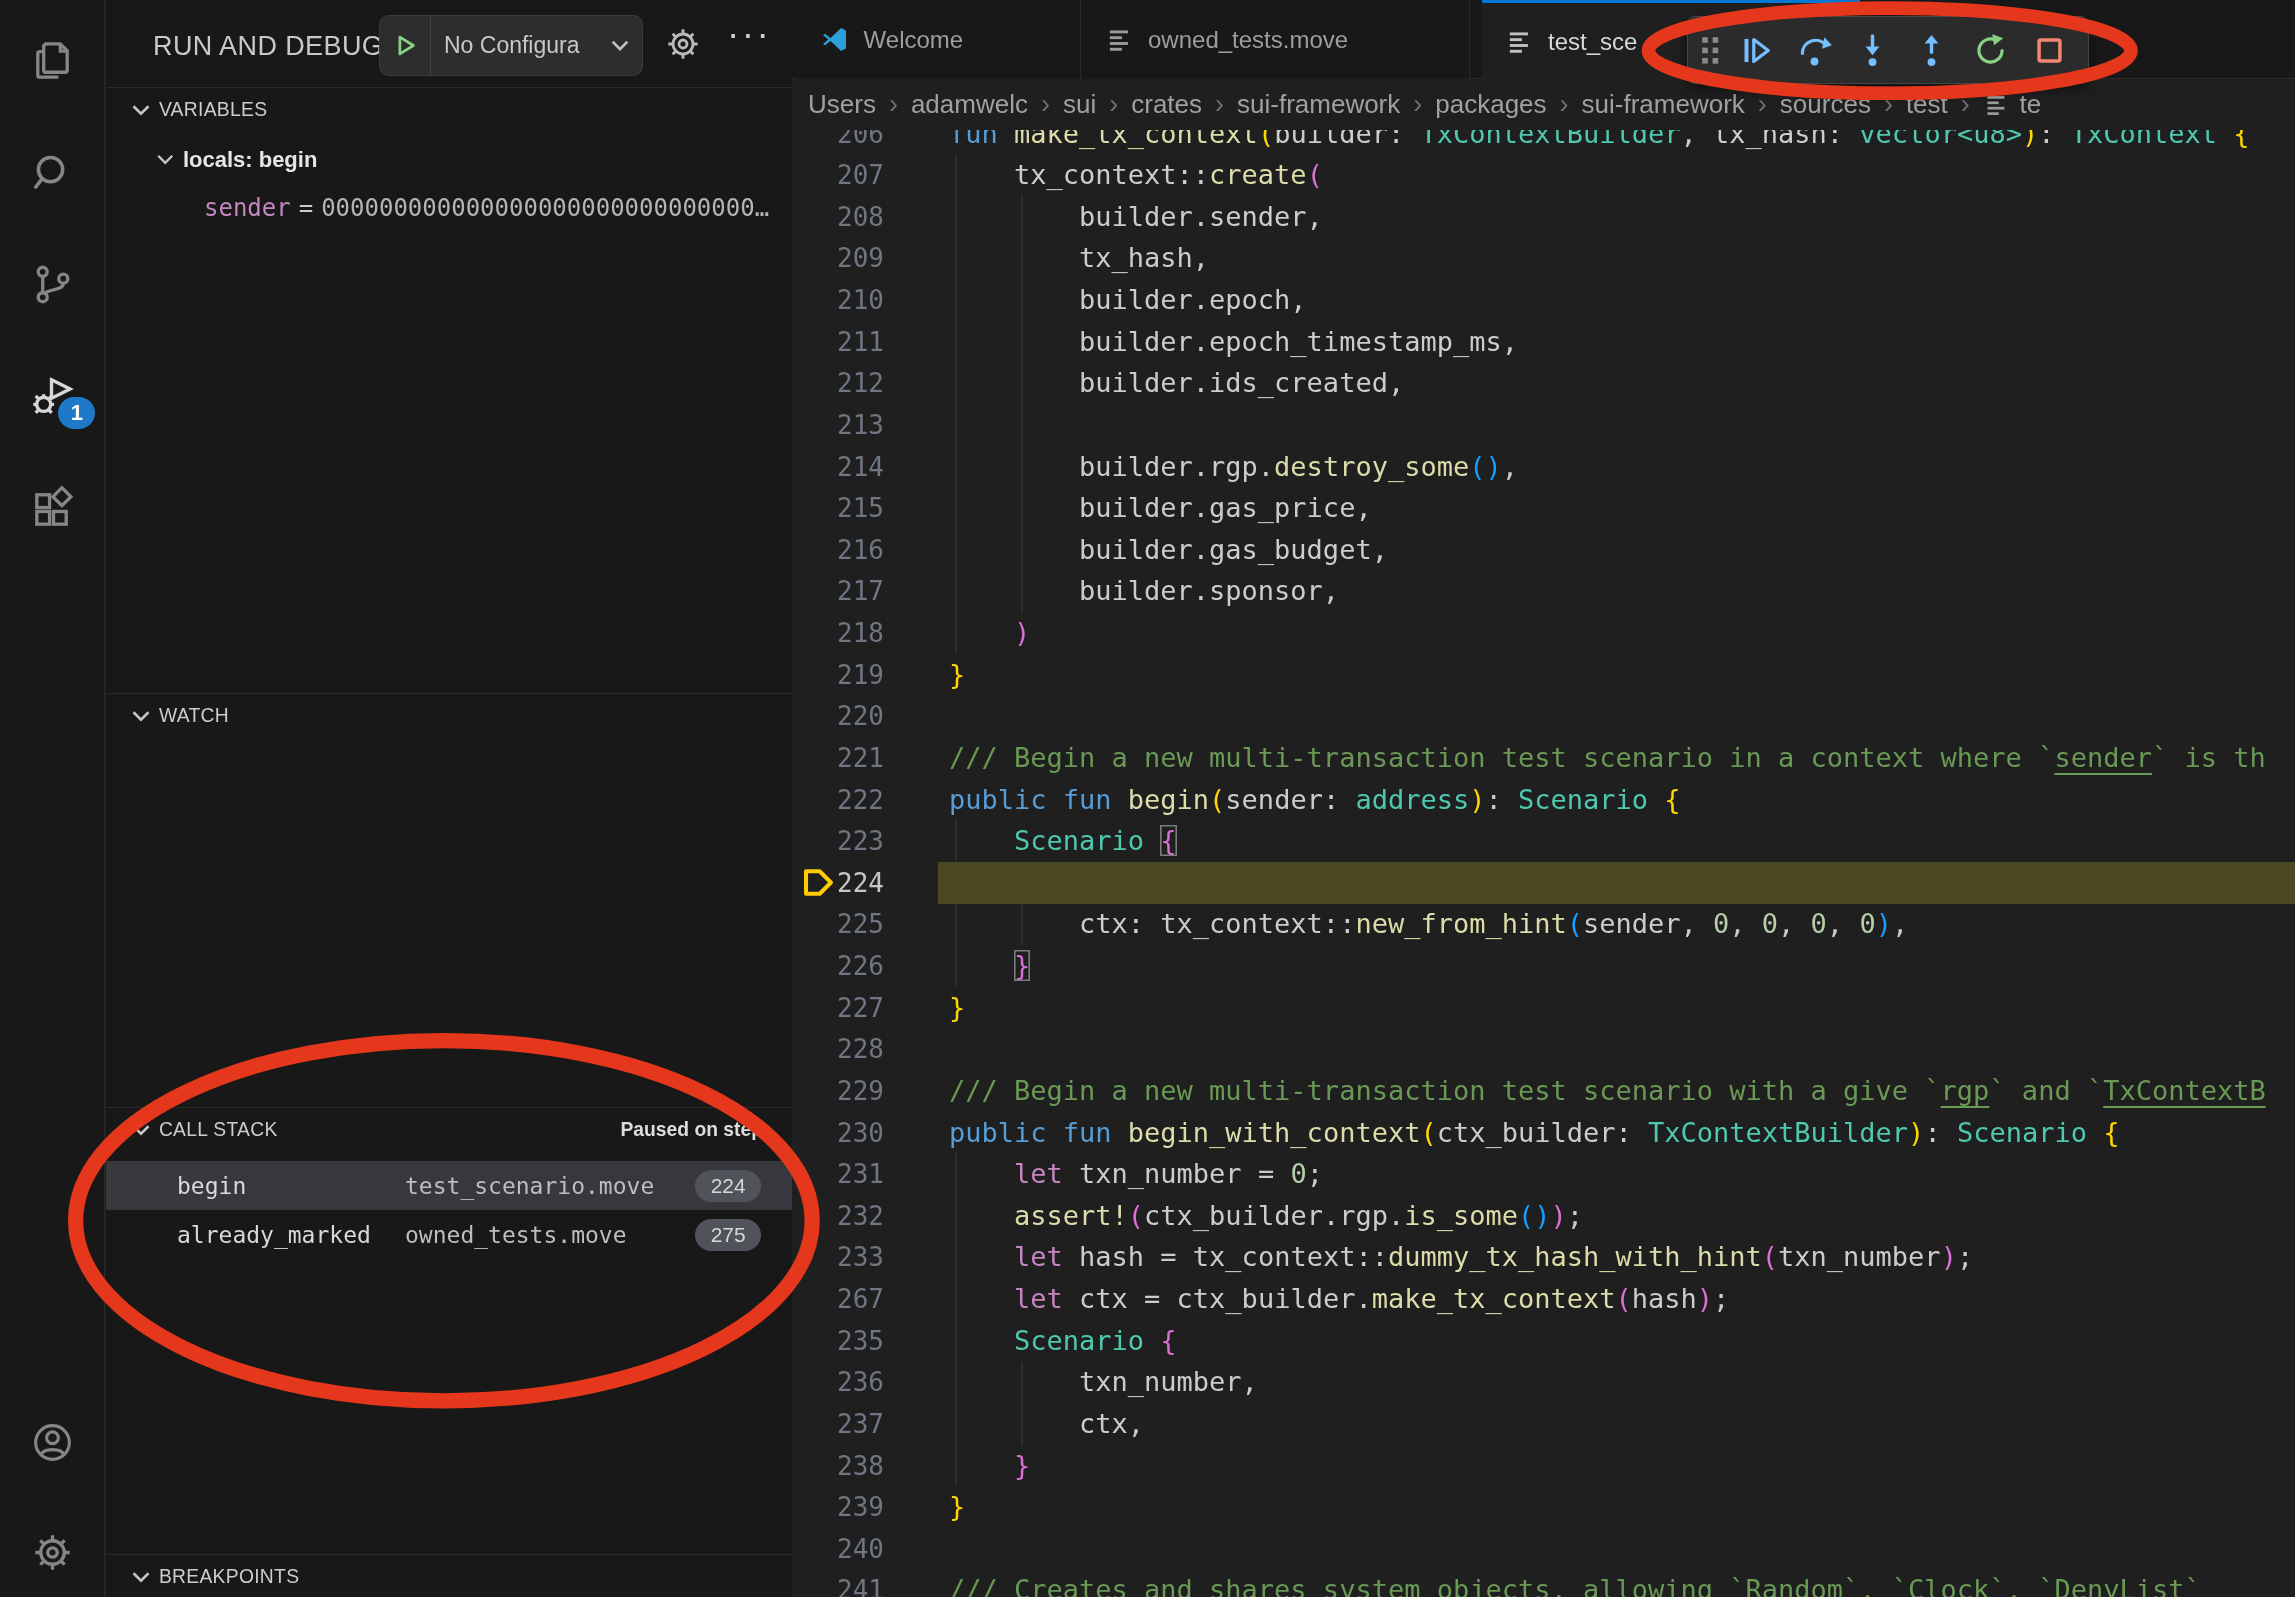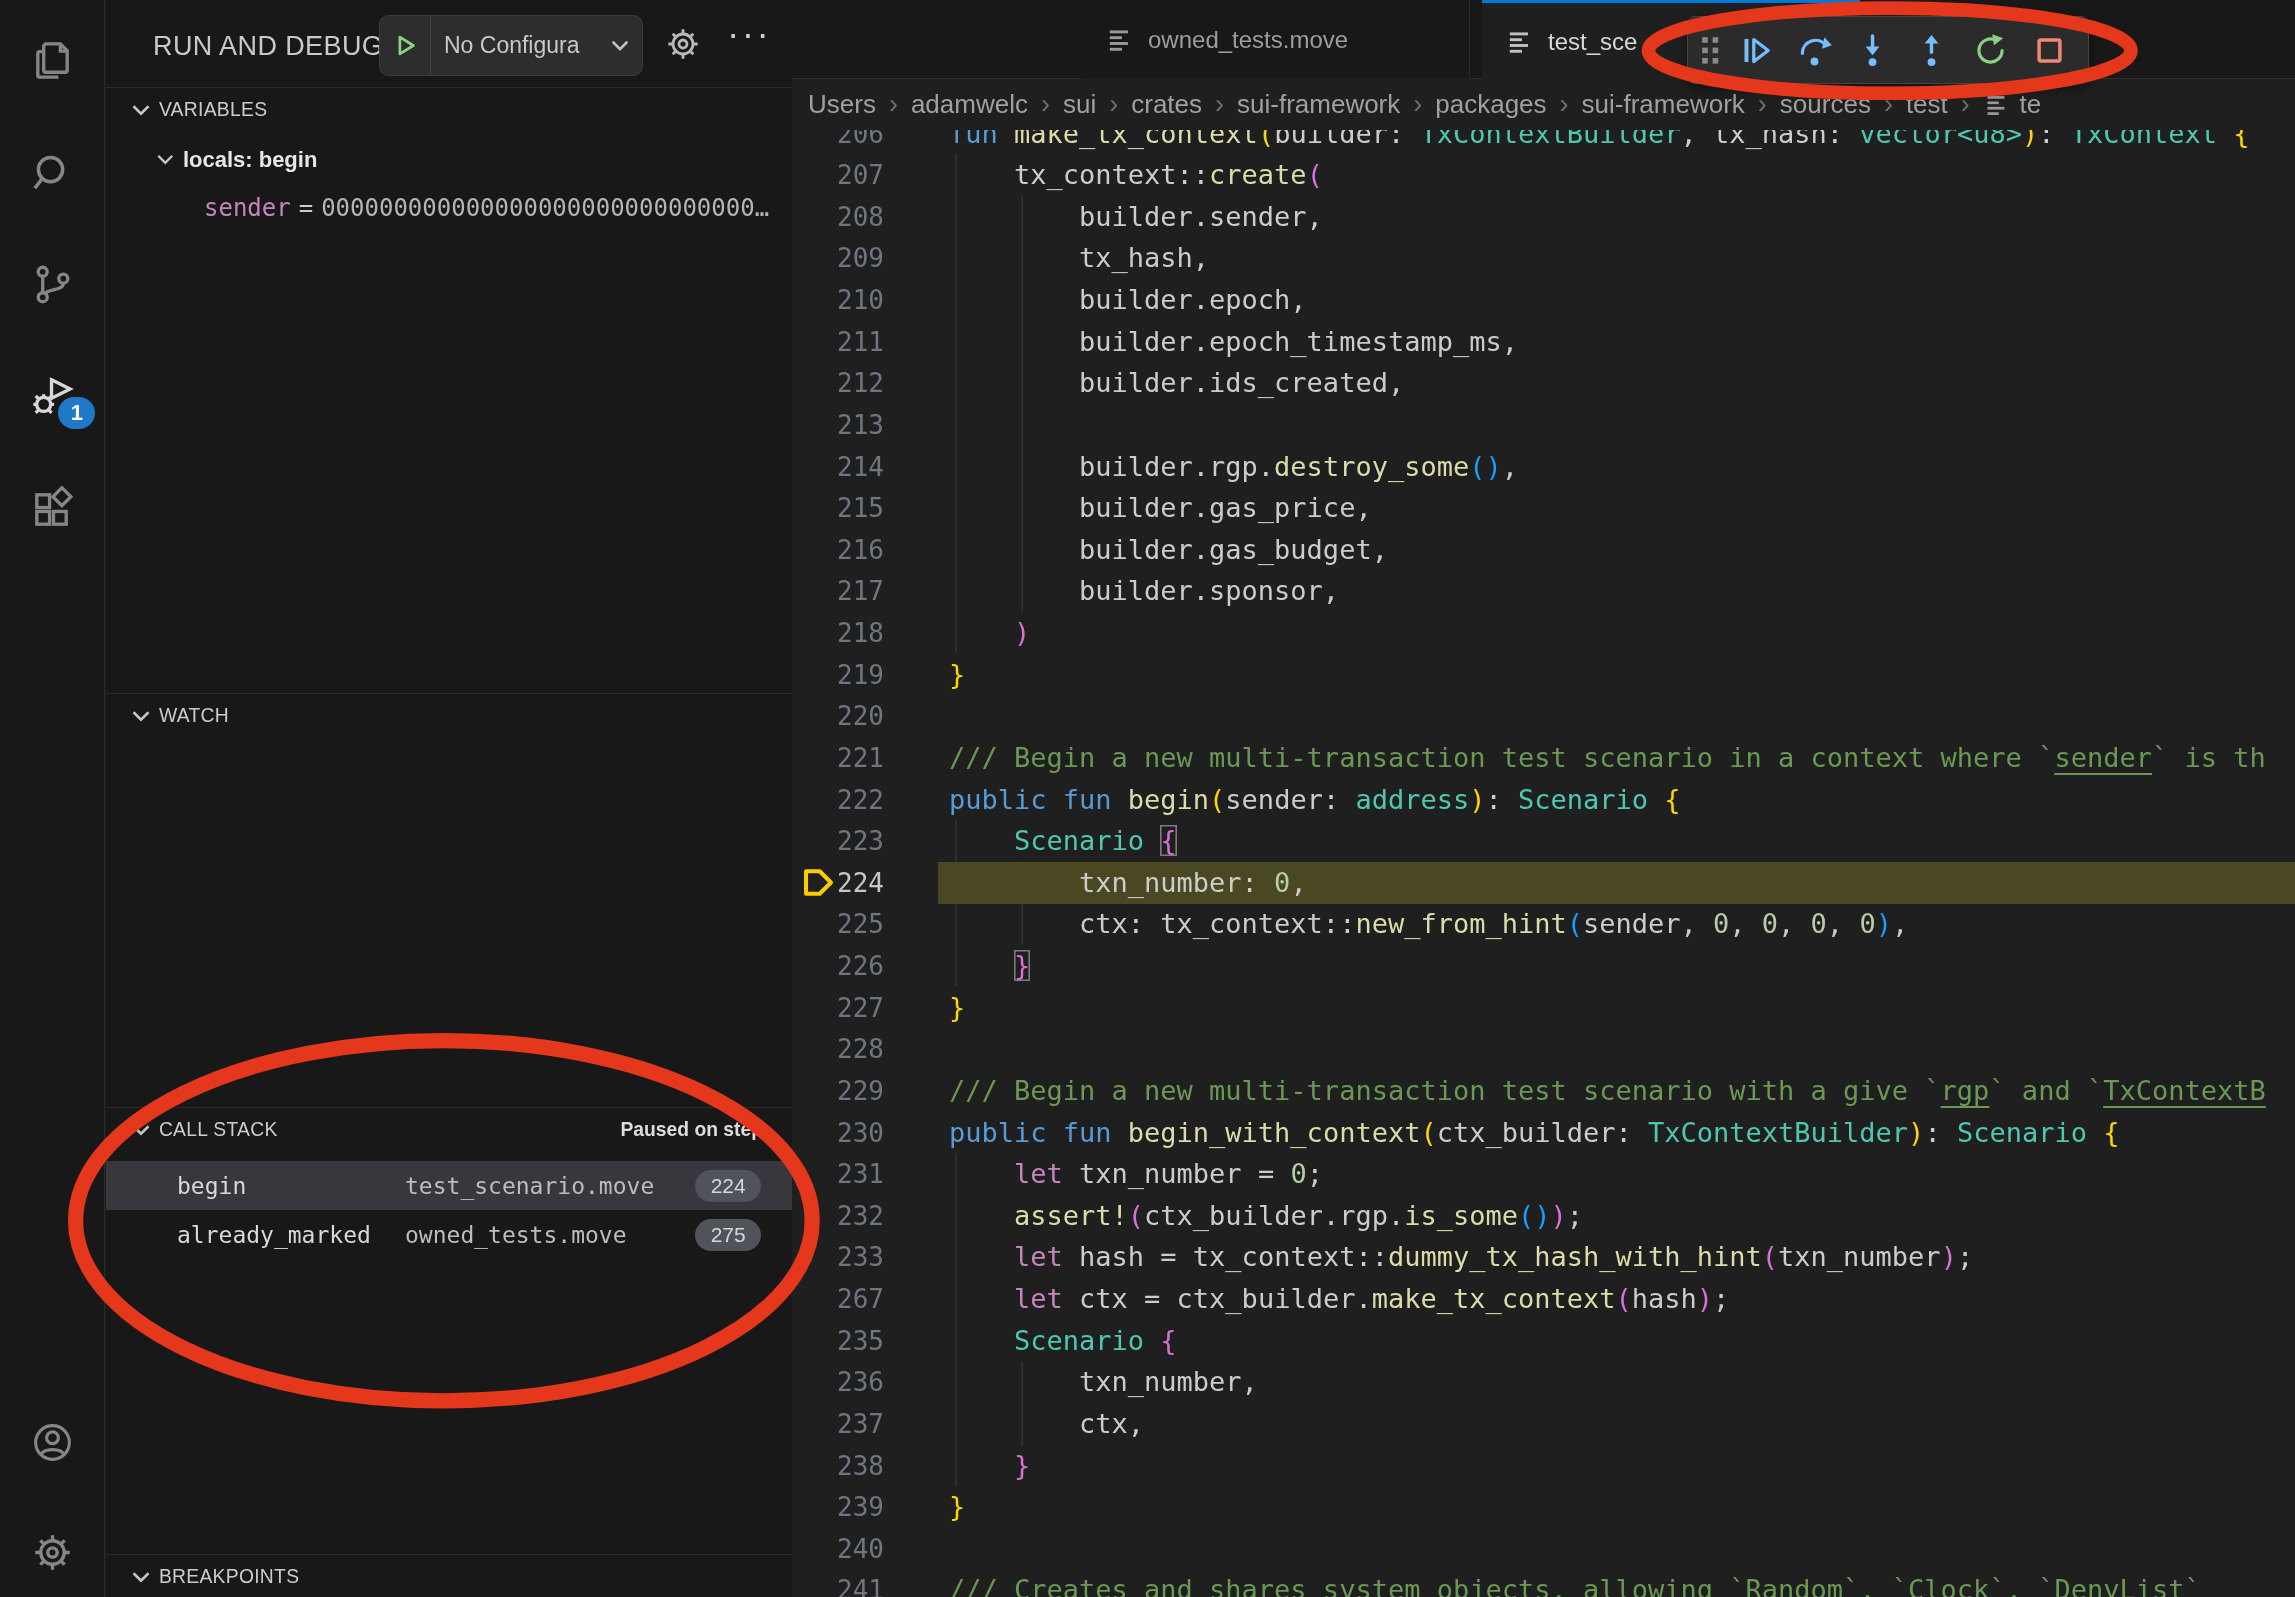--- a/index.html
+++ b/index.html
@@ -244,21 +244,21 @@
         <div class="cl" style="top: 446px;"><span class="num">214</span><span class="code-text"><span class="tk-txt">        builder.rgp.</span><span class="tk-fn">destroy_some</span><span class="tk-b3">()</span><span class="tk-txt">,</span></span></div>
         <div class="cl" style="top: 487px;"><span class="num">215</span><span class="code-text"><span class="tk-txt">        builder.gas_price,</span></span></div>
         <div class="cl" style="top: 529px;"><span class="num">216</span><span class="code-text"><span class="tk-txt">        builder.gas_budget,</span></span></div>
         <div class="cl" style="top: 570px;"><span class="num">217</span><span class="code-text"><span class="tk-txt">        builder.sponsor,</span></span></div>
         <div class="cl" style="top: 612px;"><span class="num">218</span><span class="code-text"><span class="tk-txt">    </span><span class="tk-b2">)</span></span></div>
         <div class="cl" style="top: 654px;"><span class="num">219</span><span class="code-text"><span class="tk-b1">}</span></span></div>
         <div class="cl" style="top: 695px;"><span class="num">220</span><span class="code-text"></span></div>
         <div class="cl" style="top: 737px;"><span class="num">221</span><span class="code-text"><span class="tk-cmt">/// Begin a new multi-transaction test scenario in a context where `</span><span class="tk-cmtu">sender</span><span class="tk-cmt">` is th</span></span></div>
         <div class="cl" style="top: 779px;"><span class="num">222</span><span class="code-text"><span class="tk-kw">public fun </span><span class="tk-fn">begin</span><span class="tk-b1">(</span><span class="tk-txt">sender: </span><span class="tk-type">address</span><span class="tk-b1">)</span><span class="tk-txt">: </span><span class="tk-type">Scenario</span><span class="tk-txt"> </span><span class="tk-b1">{</span></span></div>
         <div class="cl" style="top: 820px;"><span class="num">223</span><span class="code-text"><span class="tk-txt">    </span><span class="tk-type">Scenario</span><span class="tk-txt"> </span><span class="tk-b2x">{</span></span></div>
-        <div class="cl hl" style="top: 862px;"><span class="num">224</span><span class="code-text"><span class="tk-txt">        txn_number: </span><span class="tk-num">0</span><span class="tk-txt">,</span></span></div>
+        <div class="cl hl" style="top: 862px;"><span class="num">224</span></div>
         <div class="cl" style="top: 903px;"><span class="num">225</span><span class="code-text"><span class="tk-txt">        ctx: tx_context::</span><span class="tk-fn">new_from_hint</span><span class="tk-b3">(</span><span class="tk-txt">sender, </span><span class="tk-num">0</span><span class="tk-txt">, </span><span class="tk-num">0</span><span class="tk-txt">, </span><span class="tk-num">0</span><span class="tk-txt">, </span><span class="tk-num">0</span><span class="tk-b3">)</span><span class="tk-txt">,</span></span></div>
         <div class="cl" style="top: 945px;"><span class="num">226</span><span class="code-text"><span class="tk-txt">    </span><span class="tk-b2x">}</span></span></div>
         <div class="cl" style="top: 987px;"><span class="num">227</span><span class="code-text"><span class="tk-b1">}</span></span></div>
         <div class="cl" style="top: 1028px;"><span class="num">228</span><span class="code-text"></span></div>
         <div class="cl" style="top: 1070px;"><span class="num">229</span><span class="code-text"><span class="tk-cmt">/// Begin a new multi-transaction test scenario with a give `</span><span class="tk-cmtu">rgp</span><span class="tk-cmt">` and `</span><span class="tk-cmtu">TxContextB</span></span></div>
         <div class="cl" style="top: 1112px;"><span class="num">230</span><span class="code-text"><span class="tk-kw">public fun </span><span class="tk-fn">begin_with_context</span><span class="tk-b1">(</span><span class="tk-txt">ctx_builder: </span><span class="tk-type">TxContextBuilder</span><span class="tk-b1">)</span><span class="tk-txt">: </span><span class="tk-type">Scenario</span><span class="tk-txt"> </span><span class="tk-b1">{</span></span></div>
         <div class="cl" style="top: 1153px;"><span class="num">231</span><span class="code-text"><span class="tk-txt">    </span><span class="tk-ctl">let</span><span class="tk-txt"> txn_number = </span><span class="tk-num">0</span><span class="tk-txt">;</span></span></div>
         <div class="cl" style="top: 1195px;"><span class="num">232</span><span class="code-text"><span class="tk-txt">    </span><span class="tk-fn">assert!</span><span class="tk-b2">(</span><span class="tk-txt">ctx_builder.rgp.</span><span class="tk-fn">is_some</span><span class="tk-b3">()</span><span class="tk-b2">)</span><span class="tk-txt">;</span></span></div>
         <div class="cl" style="top: 1236px;"><span class="num">233</span><span class="code-text"><span class="tk-txt">    </span><span class="tk-ctl">let</span><span class="tk-txt"> hash = tx_context::</span><span class="tk-fn">dummy_tx_hash_with_hint</span><span class="tk-b2">(</span><span class="tk-txt">txn_number</span><span class="tk-b2">)</span><span class="tk-txt">;</span></span></div>
         <div class="cl" style="top: 1278px;"><span class="num">267</span><span class="code-text"><span class="tk-txt">    </span><span class="tk-ctl">let</span><span class="tk-txt"> ctx = ctx_builder.</span><span class="tk-fn">make_tx_context</span><span class="tk-b2">(</span><span class="tk-txt">hash</span><span class="tk-b2">)</span><span class="tk-txt">;</span></span></div>
@@ -269,20 +269,26 @@
         <div class="cl" style="top: 1486px;"><span class="num">239</span><span class="code-text"><span class="tk-b1">}</span></span></div>
         <div class="cl" style="top: 1528px;"><span class="num">240</span><span class="code-text"></span></div>
         <div class="cl" style="top: 1569px;"><span class="num">241</span><span class="code-text"><span class="tk-cmt">/// Creates and shares system objects, allowing `</span><span class="tk-cmtu">Random</span><span class="tk-cmt">`, `</span><span class="tk-cmtu">Clock</span><span class="tk-cmt">`, `</span><span class="tk-cmtu">DenyList</span><span class="tk-cmt">`</span></span></div>
       </div>
     <svg class="exec-arrow" style="top:867px" viewBox="0 0 46 38">
       <path d="M5 5h17l14 14-14 14H5z" fill="none" stroke="#ffcc00" stroke-width="5" stroke-linejoin="round"></path>
     </svg>
   </div>
 
   <div class="tabbar">
+    <div class="tab" style="left:5.6px;width:283px">
+      <svg class="t-icon" viewBox="0 0 24 24">
+        <path d="M17.5 2.5 8.7 10.8 4.1 7.2 2.5 8.3 6.8 12l-4.3 3.7 1.6 1.1 4.6-3.6 8.8 8.3 4-2V4.5z" fill="#2da0dc"></path>
+      </svg>
+      <span>Welcome</span>
+    </div>
     <div class="tab" style="left:290px;width:388px">
       <svg class="t-icon" viewBox="0 0 24 24">
         <rect x="4" y="4.5" width="15" height="2.4" fill="#9a9a9a"></rect>
           <rect x="4" y="9.3" width="10" height="2.4" fill="#9a9a9a"></rect>
         <rect x="4" y="14.1" width="15" height="2.4" fill="#9a9a9a"></rect>
           <rect x="4" y="18.9" width="10" height="2.4" fill="#9a9a9a"></rect>
       </svg>
       <span>owned_tests.move</span>
     </div>
     <div class="tab active" style="left:690px;width:378px">

